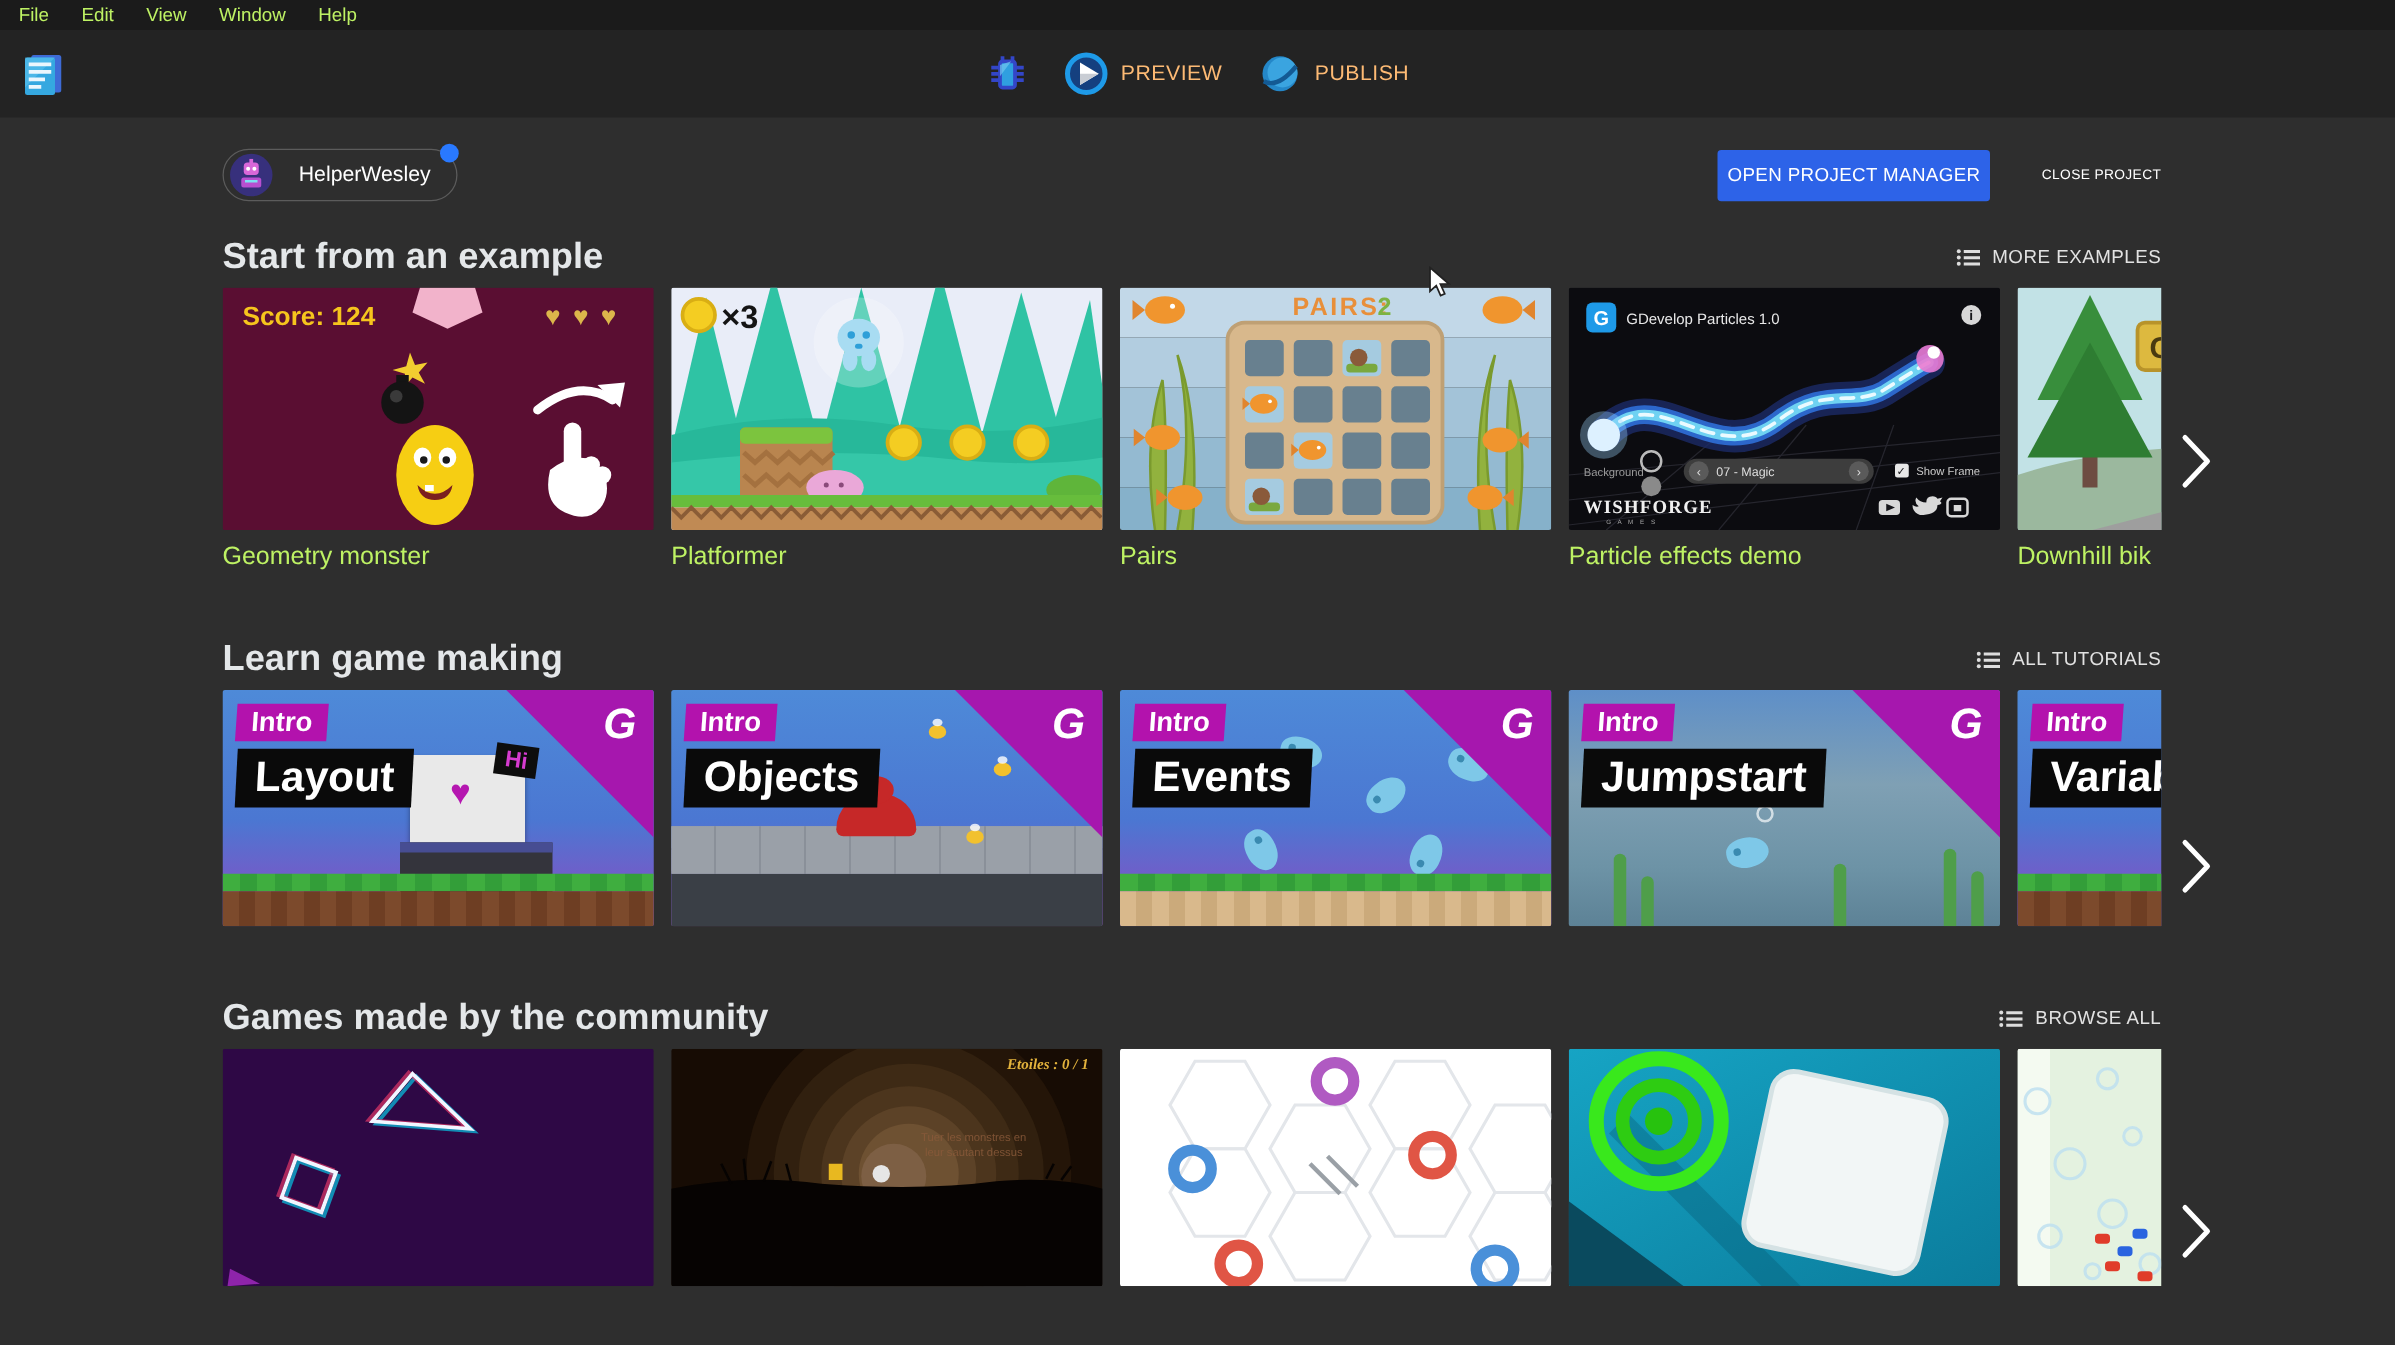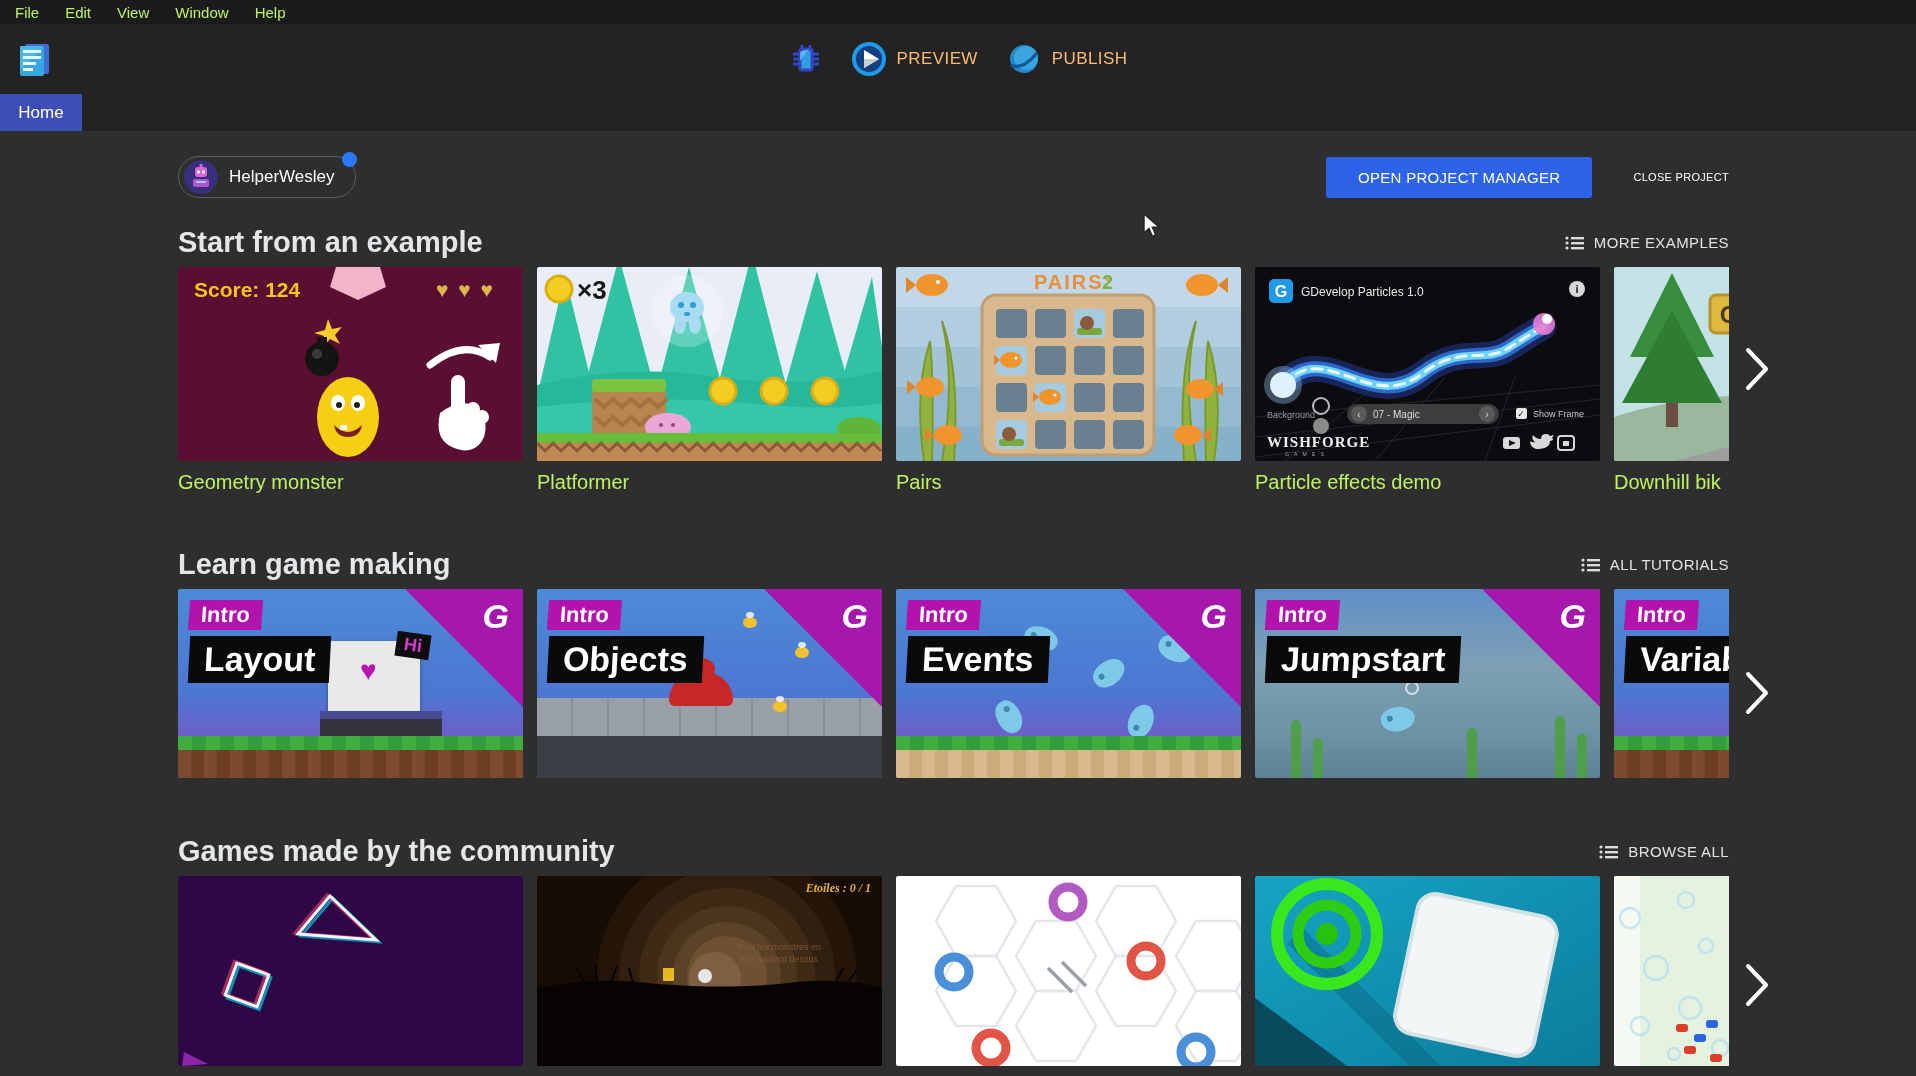--- a/index.html
+++ b/index.html
@@ -15,27 +15,27 @@
   .toolbar-center{position:absolute;left:0;right:0;top:0;height:70px;display:flex;align-items:center;
           justify-content:center;gap:28px}
   .tool-btn{display:flex;align-items:center;gap:10px;font-size:17px;color:#fdba74;background:none;border:none;
           letter-spacing:.4px}
   .tabstrip{height:37px;background:#232323;display:flex;align-items:flex-end}
   .tab-home{width:82px;height:37px;background:#3d4eb5;color:#fff;font-size:17px;display:flex;
           align-items:center;justify-content:center;border:none}
   
   .inner{margin-left:178px;width:1551px;position:relative}
   .header-row{display:flex;align-items:center;margin-top:24px;height:44px}
-  .user-chip{position:relative;display:flex;align-items:center;gap:11px;height:42px;padding:0 20px 0 5px;
+  .user-chip{position:relative;display:flex;align-items:center;gap:21px;height:42px;padding:0 20px 0 5px;
           border:1px solid #5c5c5c;border-radius:21px;background:none;color:#fff;font-size:17px}
   .chip-dot{position:absolute;top:-5px;right:-2px;width:15px;height:15px;border-radius:50%;background:#2979ff}
   .avatar{width:34px;height:34px;border-radius:50%;background:#37307c;overflow:hidden;display:flex;
           align-items:center;justify-content:center}
   .spacer{flex:1}
-  .btn-open{background:#2d63e8;color:#fff;font-size:15px;letter-spacing:.3px;padding:12px 32px;border:none;
+  .btn-open{background:#2d63e8;color:#fff;font-size:15px;letter-spacing:.3px;padding:12px 8px;border:none;
           border-radius:3px}
   .btn-close{color:#ffffff;font-size:11px;letter-spacing:.3px;margin-left:41px;background:none;border:none}
   .section-head{display:flex;align-items:center;justify-content:space-between}
   .sh-examples{margin-top:27px}
   .sh-tutorials{margin-top:54px}
   .sh-community{margin-top:57px}
   h2{font-size:29px;font-weight:700;color:#e4e7e9}
   .action{display:flex;align-items:center;gap:9px;font-size:15px;color:#e2e2e2;background:none;border:none;
           letter-spacing:.4px}
   .carousel{display:flex;gap:14px;overflow:hidden;margin-top:8px}
@@ -143,23 +143,20 @@
         <svg width="36" height="36" viewBox="0 0 36 36">
           <circle cx="18" cy="18" r="14" fill="#2487c8"></circle>
           <circle cx="20" cy="17" r="12" fill="#3aa4e0"></circle>
           <path d="M5,24 Q16,30 31,12" stroke="#135a94" stroke-width="3.5" fill="none"></path>
         </svg>
         <span>PUBLISH</span>
       </button>
     </div>
   </div>
 
-  <div class="tabstrip">
-    <button class="tab-home">Home</button>
-  </div>
 
   <div class="inner">
 
     <div class="header-row">
       <button class="user-chip">
         <span class="avatar">
           <svg width="26" height="26" viewBox="0 0 26 26">
             <rect x="7" y="3" width="12" height="10" rx="3" fill="#d867d8"></rect>
             <rect x="11.5" y="0" width="3" height="4" fill="#d867d8"></rect>
             <circle cx="10.5" cy="8" r="1.6" fill="#fff"></circle>

